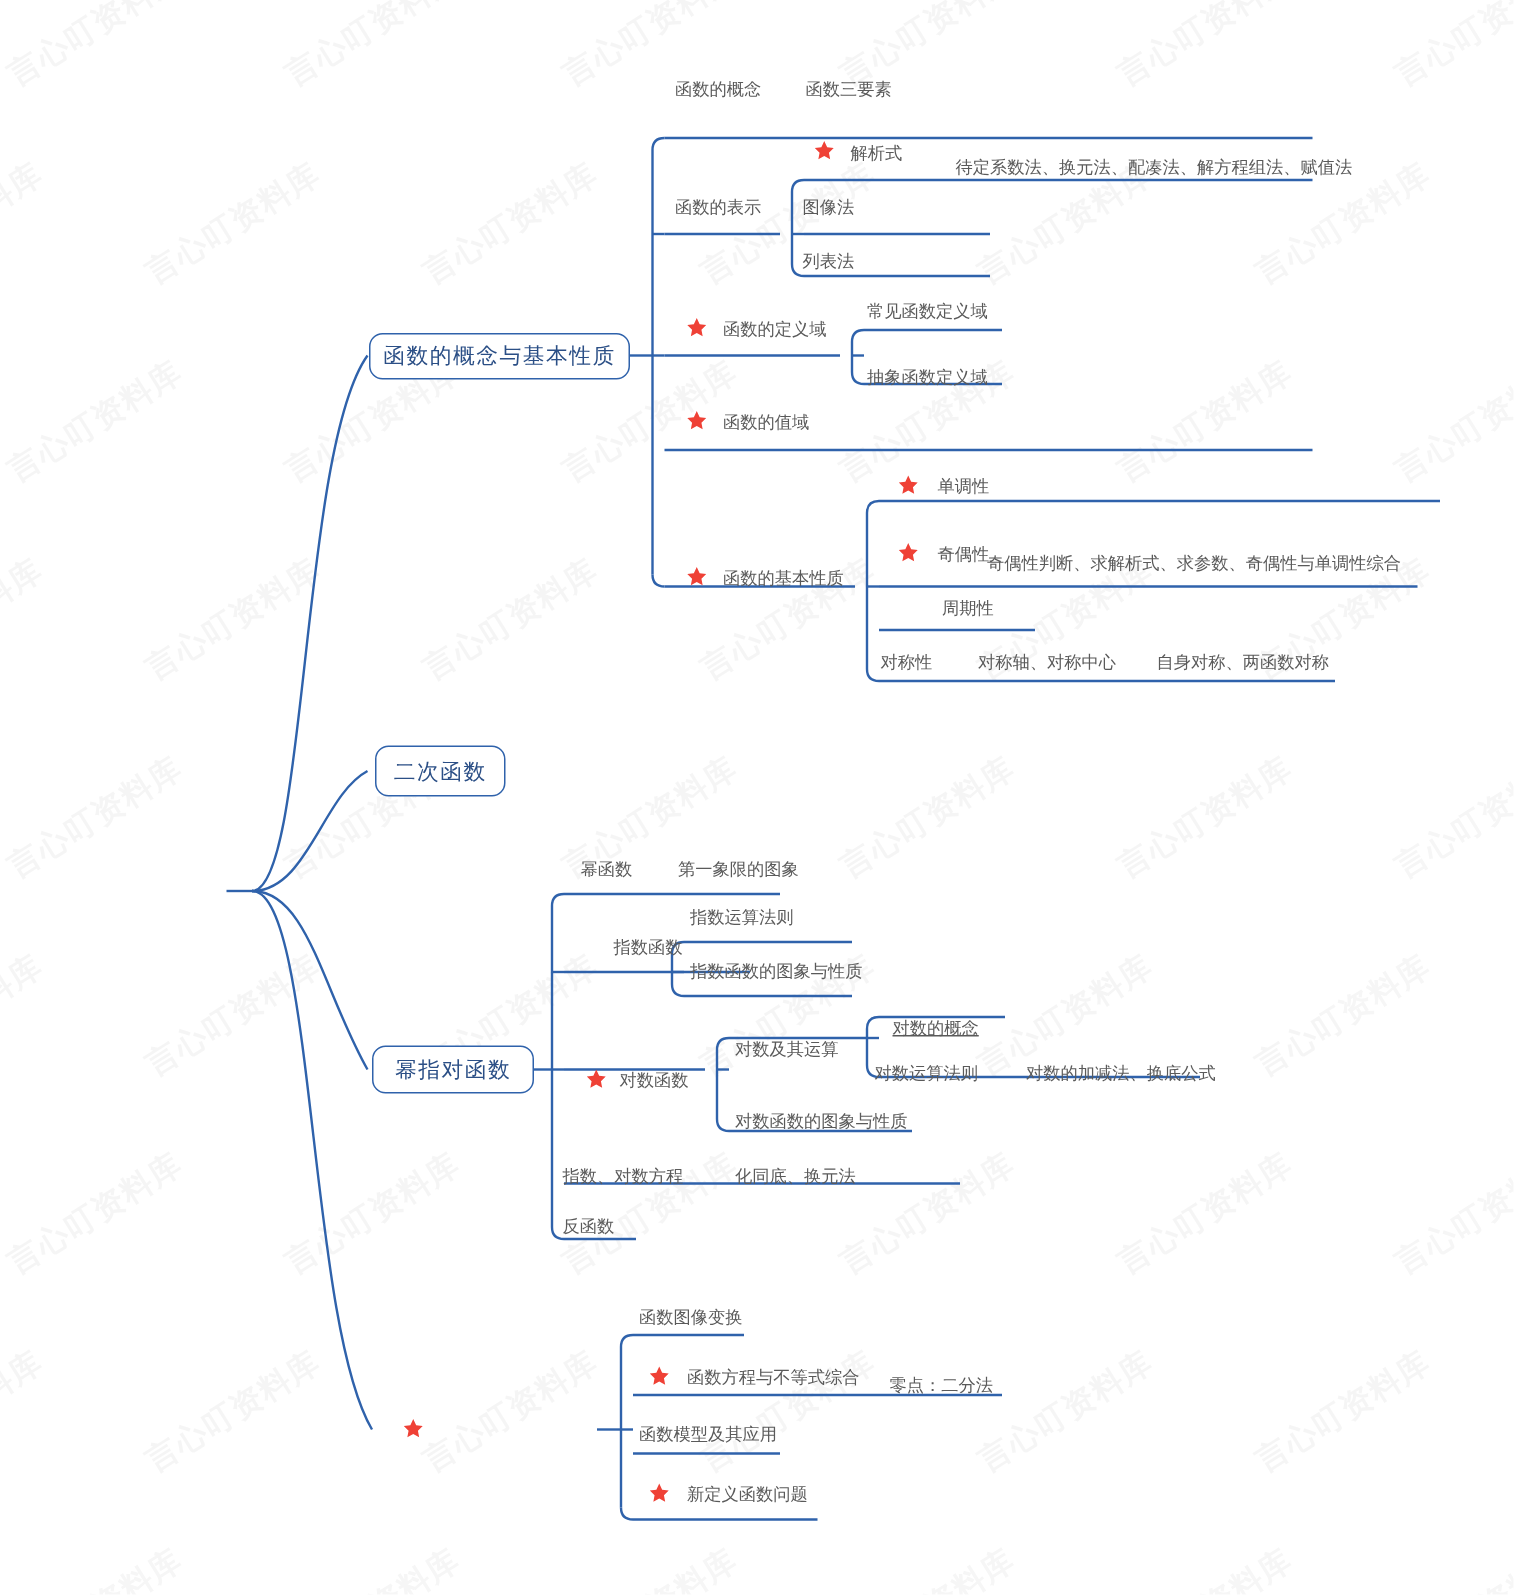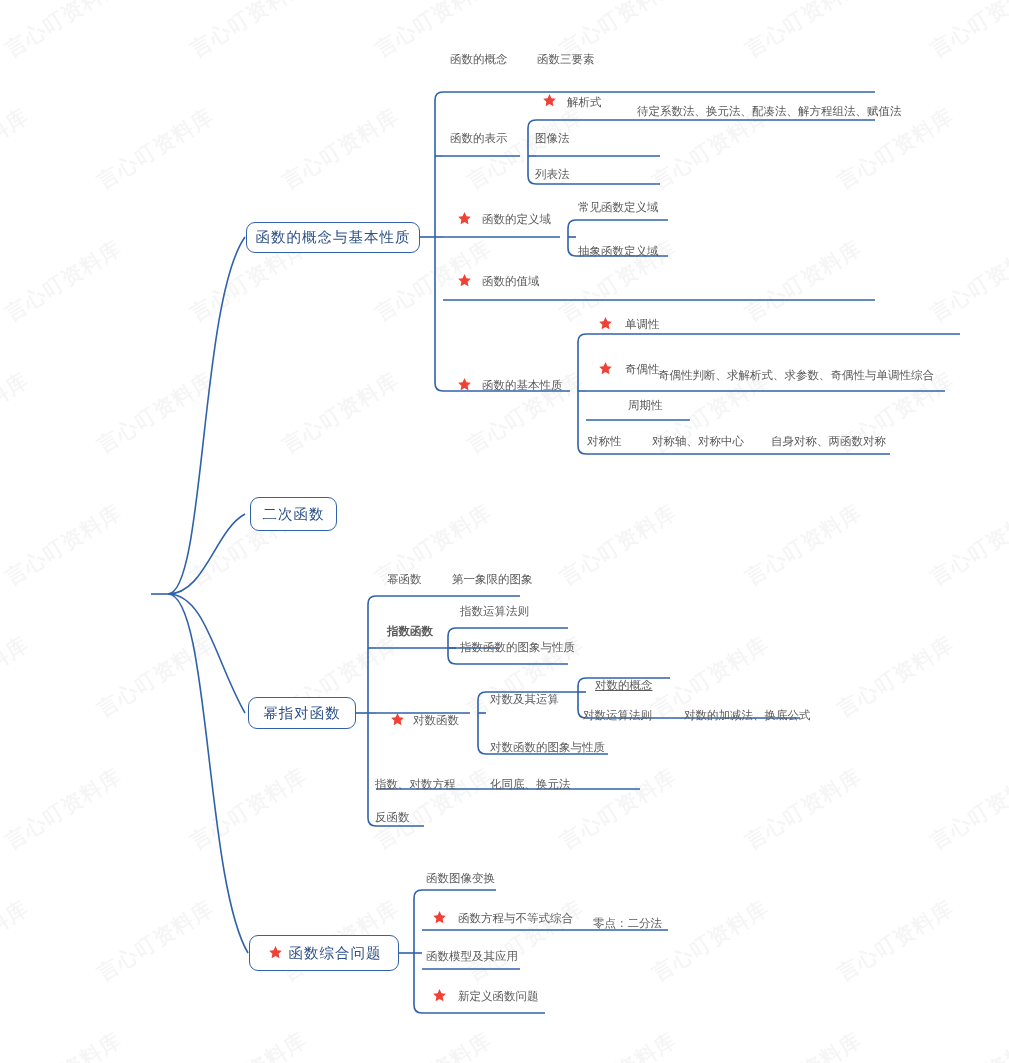--- a/index.html
+++ b/index.html
@@ -211,23 +211,20 @@
   </div>
 
   <div class="node lvl1" style="left:250px;top:497px;width:87px;height:34px;">
     <span>二次函数</span>
   </div>
 
   <div class="node lvl1" style="left:248px;top:697px;width:108px;height:32px;align-items:center;">
     <span>幂指对函数</span>
   </div>
 
-  <div class="node lvl1" style="left:249px;top:935px;width:150px;height:36px;padding-left:22px;">
-    <span>函数综合问题</span>
-  </div>
   <span class="star" style="left:268px;top:945px;">
     <svg viewBox="0 0 24 24" width="15" height="15">
         <path fill="#ef4136" d="M12 1.6l3.1 6.6 7 .9-5.1 4.9 1.3 7.1L12 17.6 5.7 21.1 7 14l-5.1-4.9 7-.9z"></path>
       </svg>
   </span>
 
   <div class="label" style="left:450px;top:52px;">函数的概念</div>
   <div class="label" style="left:537px;top:52px;">函数三要素</div>
 
   <div class="label" style="left:450px;top:131px;">函数的表示</div>
@@ -283,21 +280,21 @@
 
   <div class="label" style="left:587px;top:398px;margin-left:41px;">周期性</div>
 
   <div class="label" style="left:587px;top:434px;">对称性</div>
   <div class="label" style="left:652px;top:434px;">对称轴、对称中心</div>
   <div class="label" style="left:771px;top:434px;">自身对称、两函数对称</div>
 
   <div class="label" style="left:387px;top:572px;">幂函数</div>
   <div class="label" style="left:452px;top:572px;">第一象限的图象</div>
 
-  <div class="label" style="left:387px;top:624px;font-weight:bold;">指数函数</div>
+  <div class="label" style="left:409px;top:624px;">指数函数</div>
   <div class="label" style="left:460px;top:604px;">指数运算法则</div>
   <div class="label" style="left:460px;top:640px;">指数函数的图象与性质</div>
 
   <span class="star" style="left:390px;top:712px;">
     <svg viewBox="0 0 24 24" width="15" height="15">
         <path fill="#ef4136" d="M12 1.6l3.1 6.6 7 .9-5.1 4.9 1.3 7.1L12 17.6 5.7 21.1 7 14l-5.1-4.9 7-.9z"></path>
       </svg>
   </span>
   <div class="label" style="left:413px;top:713px;">对数函数</div>
 

